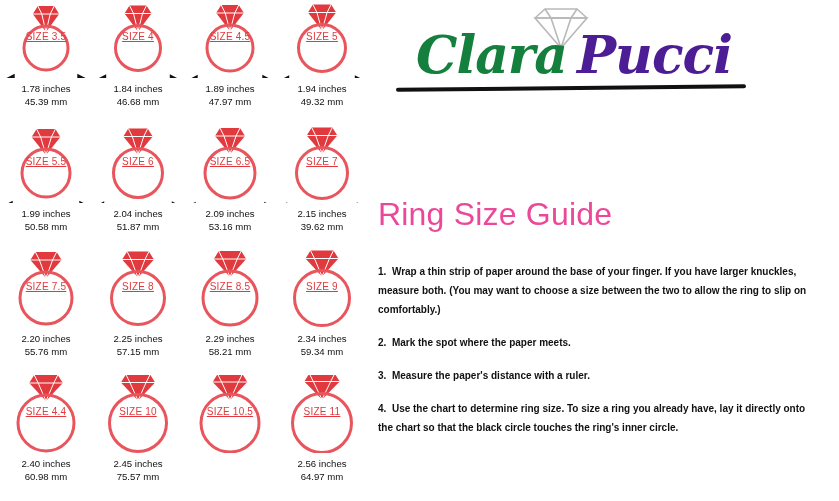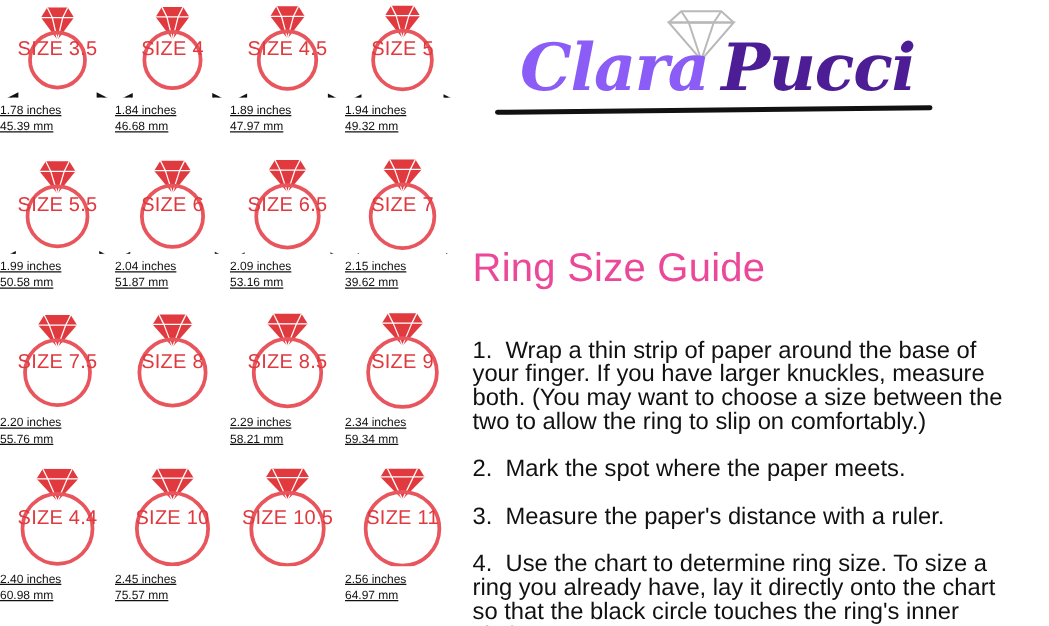--- a/index.html
+++ b/index.html
@@ -47,34 +47,34 @@
     left: 50%;
     top: 0;
     transform: translateX(-50%);
   }
   .ring-size-label {
     position: absolute;
     left: 0;
     top: 31px;
     width: 92px;
     text-align: center;
-    font-size: 16px;
+    font-size: 10px;
     color: #e0393e;
     letter-spacing: 0.2px;
+    text-decoration: underline;
   }
   .ring-measure {
     position: absolute;
     left: 0;
     top: 83px;
     width: 92px;
-    text-align: left;
+    text-align: center;
     font-size: 9.6px;
     line-height: 12.5px;
     color: #111111;
-    text-decoration: underline;
   }
   .ring-measure span {
     display: block;
   }
 
   
   .right-col {
     position: absolute;
     left: 374px;
     top: 0;
@@ -101,21 +101,21 @@
     width: 400px;
     text-align: center;
     font-family: "DejaVu Serif", serif;
     font-size: 52px;
     font-style: italic;
     font-weight: bold;
     letter-spacing: -1px;
     white-space: nowrap;
   }
   .logo-text .clara {
-    color: #8b5cf6;
+    color: #15803d;
   }
   .logo-text .pucci {
     color: #4c1d95;
     margin-left: 10px;
   }
   .logo-underline {
     position: absolute;
     left: 22px;
     top: 86px;
     width: 350px;
@@ -137,23 +137,24 @@
 
   .steps {
     position: absolute;
     left: 4px;
     top: 252px;
     width: 440px;
   }
   .step {
     position: relative;
     margin-bottom: 14px;
-    font-size: 19px;
+    font-size: 10px;
     line-height: 19px;
     color: #111111;
+    font-weight: bold;
   }
   .step .num {
     display: inline;
   }
   .step .txt {
     display: inline;
   }
 </style>
 </head>
 <body>
@@ -409,20 +410,24 @@
               <circle cx="46" cy="48" r="26.5" fill="none" stroke="#e8555c" stroke-width="3"></circle>
             </g>
             <g stroke="#111111" stroke-width="1.4" fill="#111111">
               <line x1="7.5" y1="83.5" x2="84.5" y2="83.5"></line>
               <polygon points="1.5,83.5 9.5,79.5 9.5,87.5"></polygon>
               <polygon points="90.5,83.5 82.5,79.5 82.5,87.5"></polygon>
             </g>
           </svg>
         </div>
         <div class="ring-size-label">SIZE 8</div>
+        <div class="ring-measure">
+          <span>2.25 inches</span>
+          <span>57.15 mm</span>
+        </div>
       </div>
       <div class="ring-cell">
         <div class="ring-art">
           <svg width="92" height="78" viewBox="0 0 92 78" aria-hidden="true">
             <g>
               <polygon points="29.8,9 62.2,9 46,27" fill="#e0393e"></polygon>
               <polygon points="29.8,9 34.8,1 57.2,1 62.2,9" fill="#e0393e"></polygon>
               <line x1="29.8" y1="9" x2="62.2" y2="9" stroke="#ffffff" stroke-width="1"></line>
               <line x1="34.8" y1="1" x2="38.8" y2="9" stroke="#ffffff" stroke-width="1"></line>
               <line x1="57.2" y1="1" x2="53.2" y2="9" stroke="#ffffff" stroke-width="1"></line>

